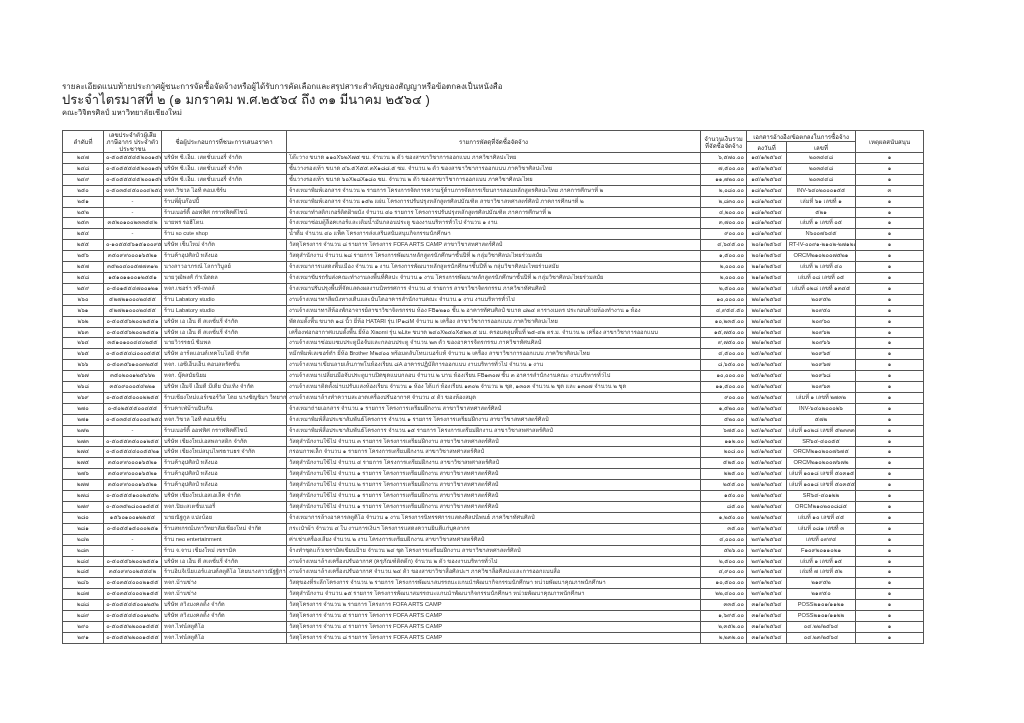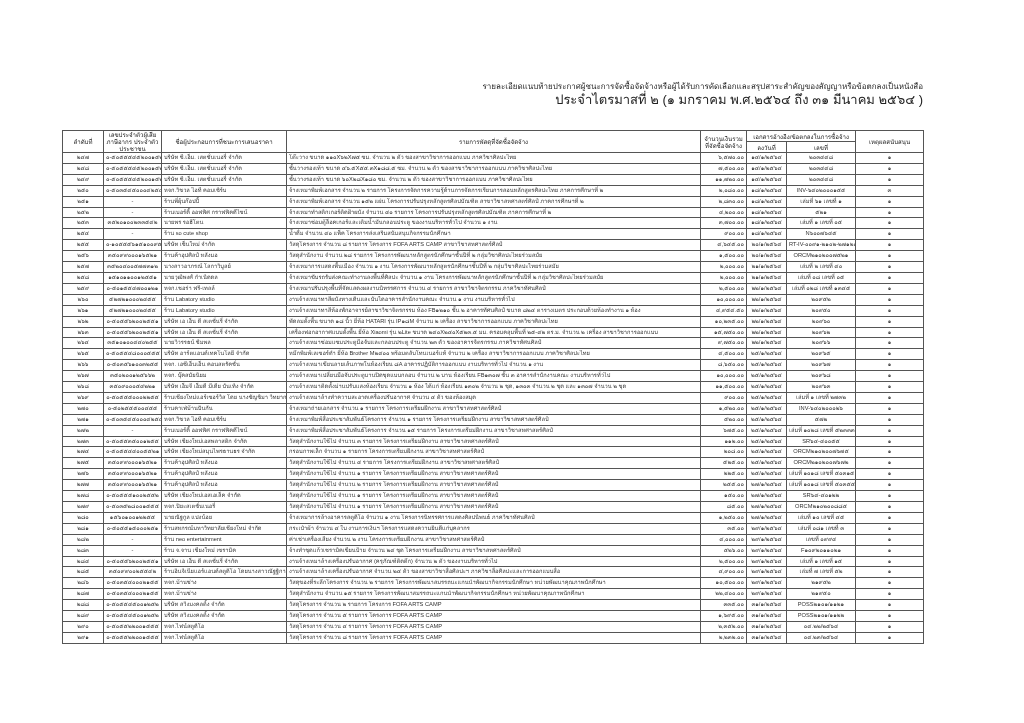--- a/index.html
+++ b/index.html
@@ -2,21 +2,21 @@
 <html><head>
 <meta charset="utf-8">
 <style>
   html,body{margin:0;padding:0;}
   body{
     width:1024px;height:723px;background:#ffffff;position:relative;overflow:hidden;
     font-family:"Liberation Sans","DejaVu Sans",sans-serif;color:#2b2b2b;
     -webkit-font-smoothing:antialiased;
   }
   .titleblock{
-    position:absolute;left:62px;top:80px;width:861px;text-align:right;color:#222;
+    position:absolute;left:62px;top:80px;width:861px;text-align:left;color:#222;
   }
   .titleblock .t1{font-size:8px;line-height:13px;}
   .titleblock .t2{font-size:13px;line-height:13px;}
   .titleblock .t3{font-size:7.5px;line-height:13px;}
   table.doc{
     position:absolute;left:62px;top:130px;width:861px;
     border-collapse:collapse;table-layout:fixed;
   }
   table.doc th,table.doc td{
     border:0.8px solid #555;
@@ -33,20 +33,21 @@
   td.c-no,td.c-date,td.c-ref,td.c-reason,td.c-tax{text-align:center;}
   td.c-amount{text-align:right;padding-right:3px;}
   td.c-vendor,td.c-item{text-align:left;}
 </style>
 </head>
 <body>
 
 <div class="titleblock">
   <div class="t1">รายละเอียดแนบท้ายประกาศผู้ชนะการจัดซื้อจัดจ้างหรือผู้ได้รับการคัดเลือกและสรุปสาระสำคัญของสัญญาหรือข้อตกลงเป็นหนังสือ</div>
   <div class="t2">ประจำไตรมาสที่ ๒ (๑ มกราคม พ.ศ.๒๕๖๔ ถึง ๓๑ มีนาคม ๒๕๖๔ )</div>
+  <div class="t3">คณะวิจิตรศิลป์ มหาวิทยาลัยเชียงใหม่</div>
 </div>
 
 <table class="doc">
   <colgroup>
     <col style="width:41px">
       <col style="width:58px">
       <col style="width:125px">
       <col style="width:414px">
     <col style="width:46px">
       <col style="width:40px">

